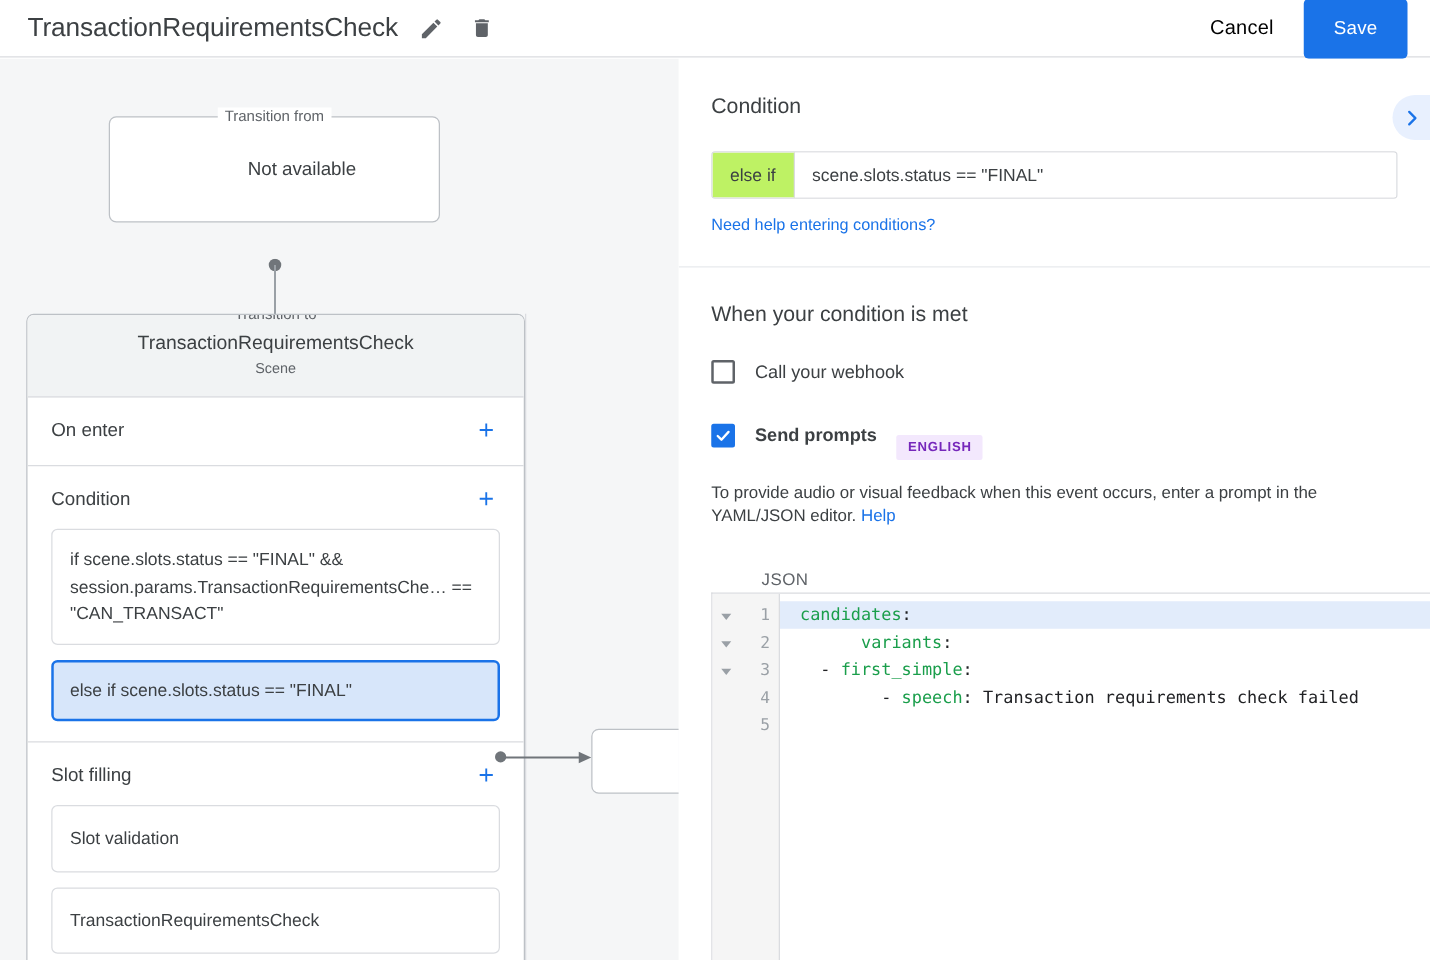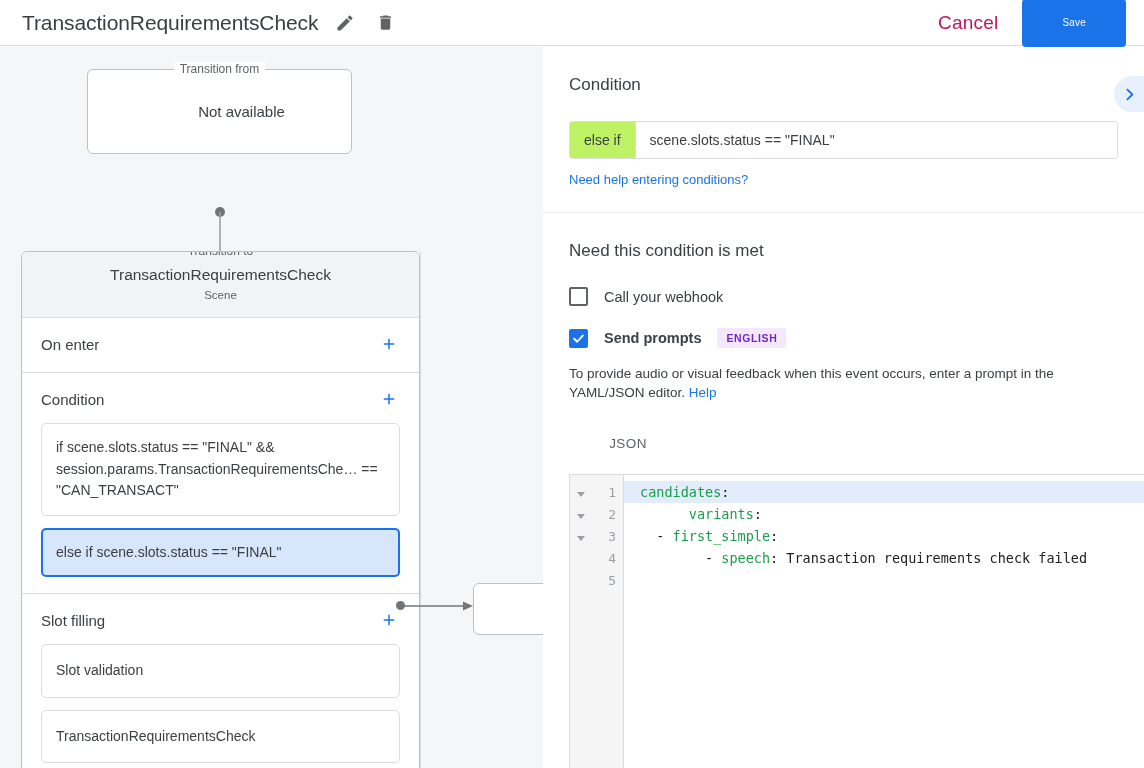--- a/index.html
+++ b/index.html
@@ -31,56 +31,56 @@
   }
   .header-icons { display: flex; align-items: center; margin-left: 16px; gap: 18px; }
   .icon-btn {
     width: 22px; height: 22px;
     display: flex; align-items: center; justify-content: center;
     cursor: pointer;
   }
   .icon-btn svg { display: block; }
   .header-spacer { flex: 1; }
   .btn-cancel {
-    font-size: 19px;
-    color: #be185d;
+    font-size: 16px;
+    color: #000000;
     font-weight: 500;
     background: none; border: none;
     padding: 8px 14px;
     cursor: pointer;
     letter-spacing: 0.2px;
   }
   .btn-save {
     background: #1a73e8;
     color: #ffffff;
     border: none;
     border-radius: 4px;
-    font-size: 10px;
+    font-size: 15px;
     font-weight: 500;
     letter-spacing: 0.2px;
-    padding: 0 40px;
+    padding: 0 24px;
     height: 48px;
     margin-left: 10px;
     margin-right: 18px;
     cursor: pointer;
   }
 
   
   .canvas {
     position: absolute;
     top: 47px; left: 0;
     width: 543px; height: 721px;
     background: #f5f6f7;
     overflow: hidden;
   }
 
   
   .trans-from {
     position: absolute;
-    left: 87px; top: 22px;
+    left: 87px; top: 46px;
     width: 265px; height: 85px;
     background: #ffffff;
     border: 1px solid #bdc1c6;
     border-radius: 6px;
     padding-left: 44px;
   }
   .legend {
     position: absolute;
     top: -8px;
     background: #f5f6f7;
@@ -264,20 +264,21 @@
   .check-label.bold { font-weight: 700; }
   .badge {
     margin-left: 16px;
     background: #f3e8fd;
     color: #7627bb;
     font-size: 10.5px;
     font-weight: 700;
     letter-spacing: 0.6px;
     padding: 4px 9px;
     border-radius: 2px;
+    margin-top: 19px;
   }
   .helper {
     font-size: 13.5px;
     color: #3c4043;
     line-height: 19px;
     margin-top: 16px;
     max-width: 552px;
   }
 
   
@@ -455,21 +456,21 @@
       <div class="cond-row">
         <div class="cond-prefix">else if</div>
         <input class="cond-input" type="text" value="scene.slots.status == &quot;FINAL&quot;" style="">
       </div>
       <a class="link">Need help entering conditions?</a>
     </div>
 
     <div class="panel-divider"></div>
 
     <div class="panel-section">
-      <div class="panel-title">Need this condition is met</div>
+      <div class="panel-title">When your condition is met</div>
 
       <div class="check-row">
         <span class="cbox"></span>
         <span class="check-label">Call your webhook</span>
       </div>
 
       <div class="check-row" style="margin-top:22px">
         <span class="cbox checked">
           <svg width="13" height="13" viewBox="0 0 24 24" fill="none" stroke="#ffffff" stroke-width="3.4" stroke-linecap="round" stroke-linejoin="round">
             <polyline points="4 12.5 9.5 18 20 6.5"></polyline>

